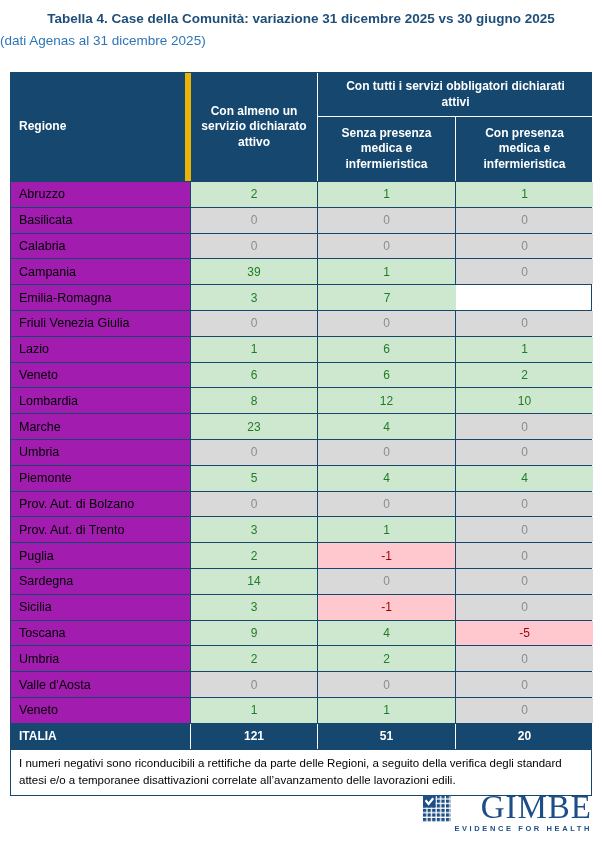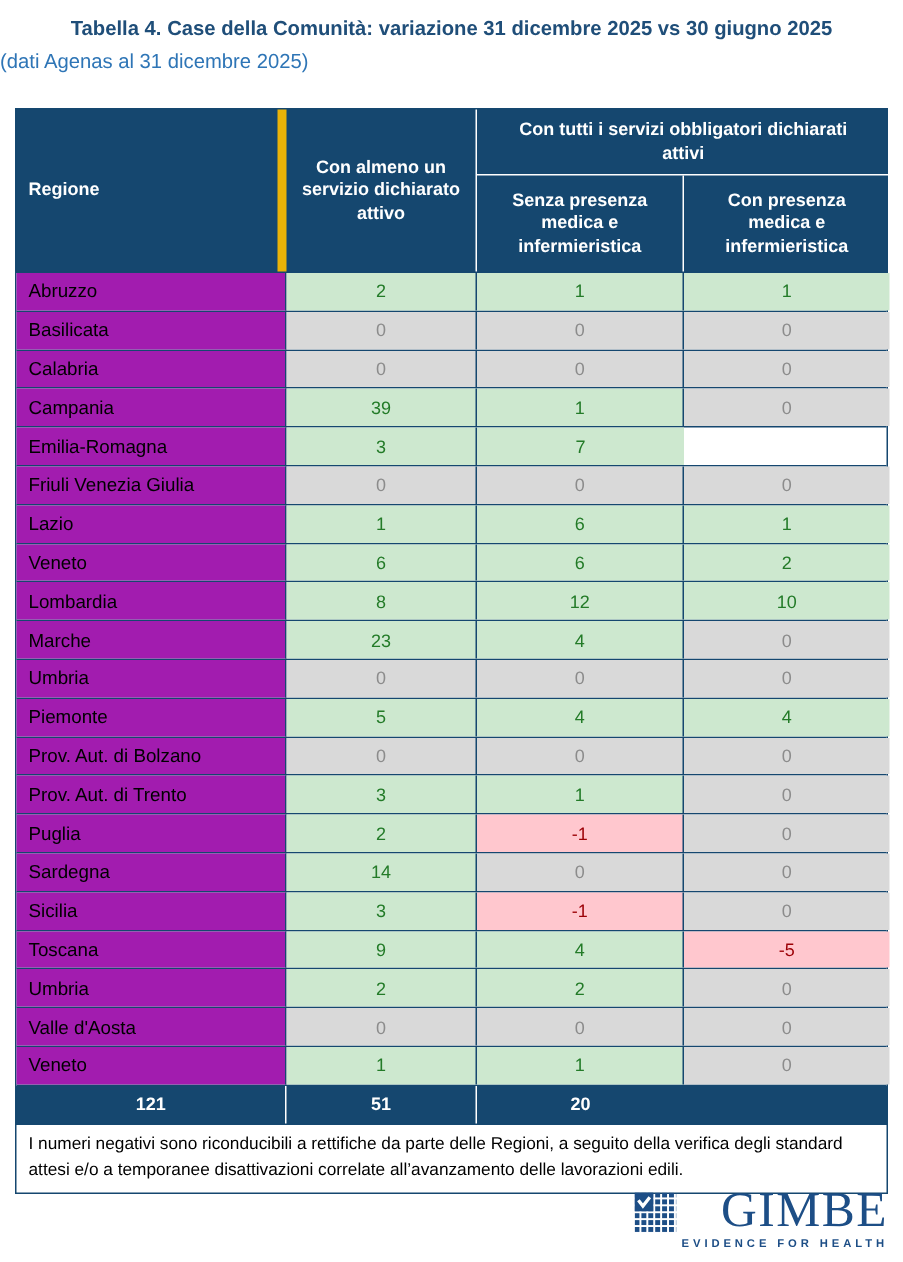--- a/index.html
+++ b/index.html
@@ -219,20 +219,21 @@
         </div>
         <div class="row">
           <div class="cell region">Veneto</div>
           <div class="cell val pos">1</div>
           <div class="cell val pos">1</div>
           <div class="cell val zero">0</div>
         </div>
       </div>
 
     <div class="total-row">
+      <div class="cell total-region">ITALIA</div>
       <div class="cell total-val">121</div>
       <div class="cell total-val">51</div>
       <div class="cell total-val">20</div>
     </div>
 
     <div class="note">I numeri negativi sono riconducibili a rettifiche da parte delle Regioni, a seguito della verifica degli standard attesi e/o a temporanee disattivazioni correlate all’avanzamento delle lavorazioni edili.</div>
   </div>
 
   <div class="logo">
     <span class="logo-icon">

